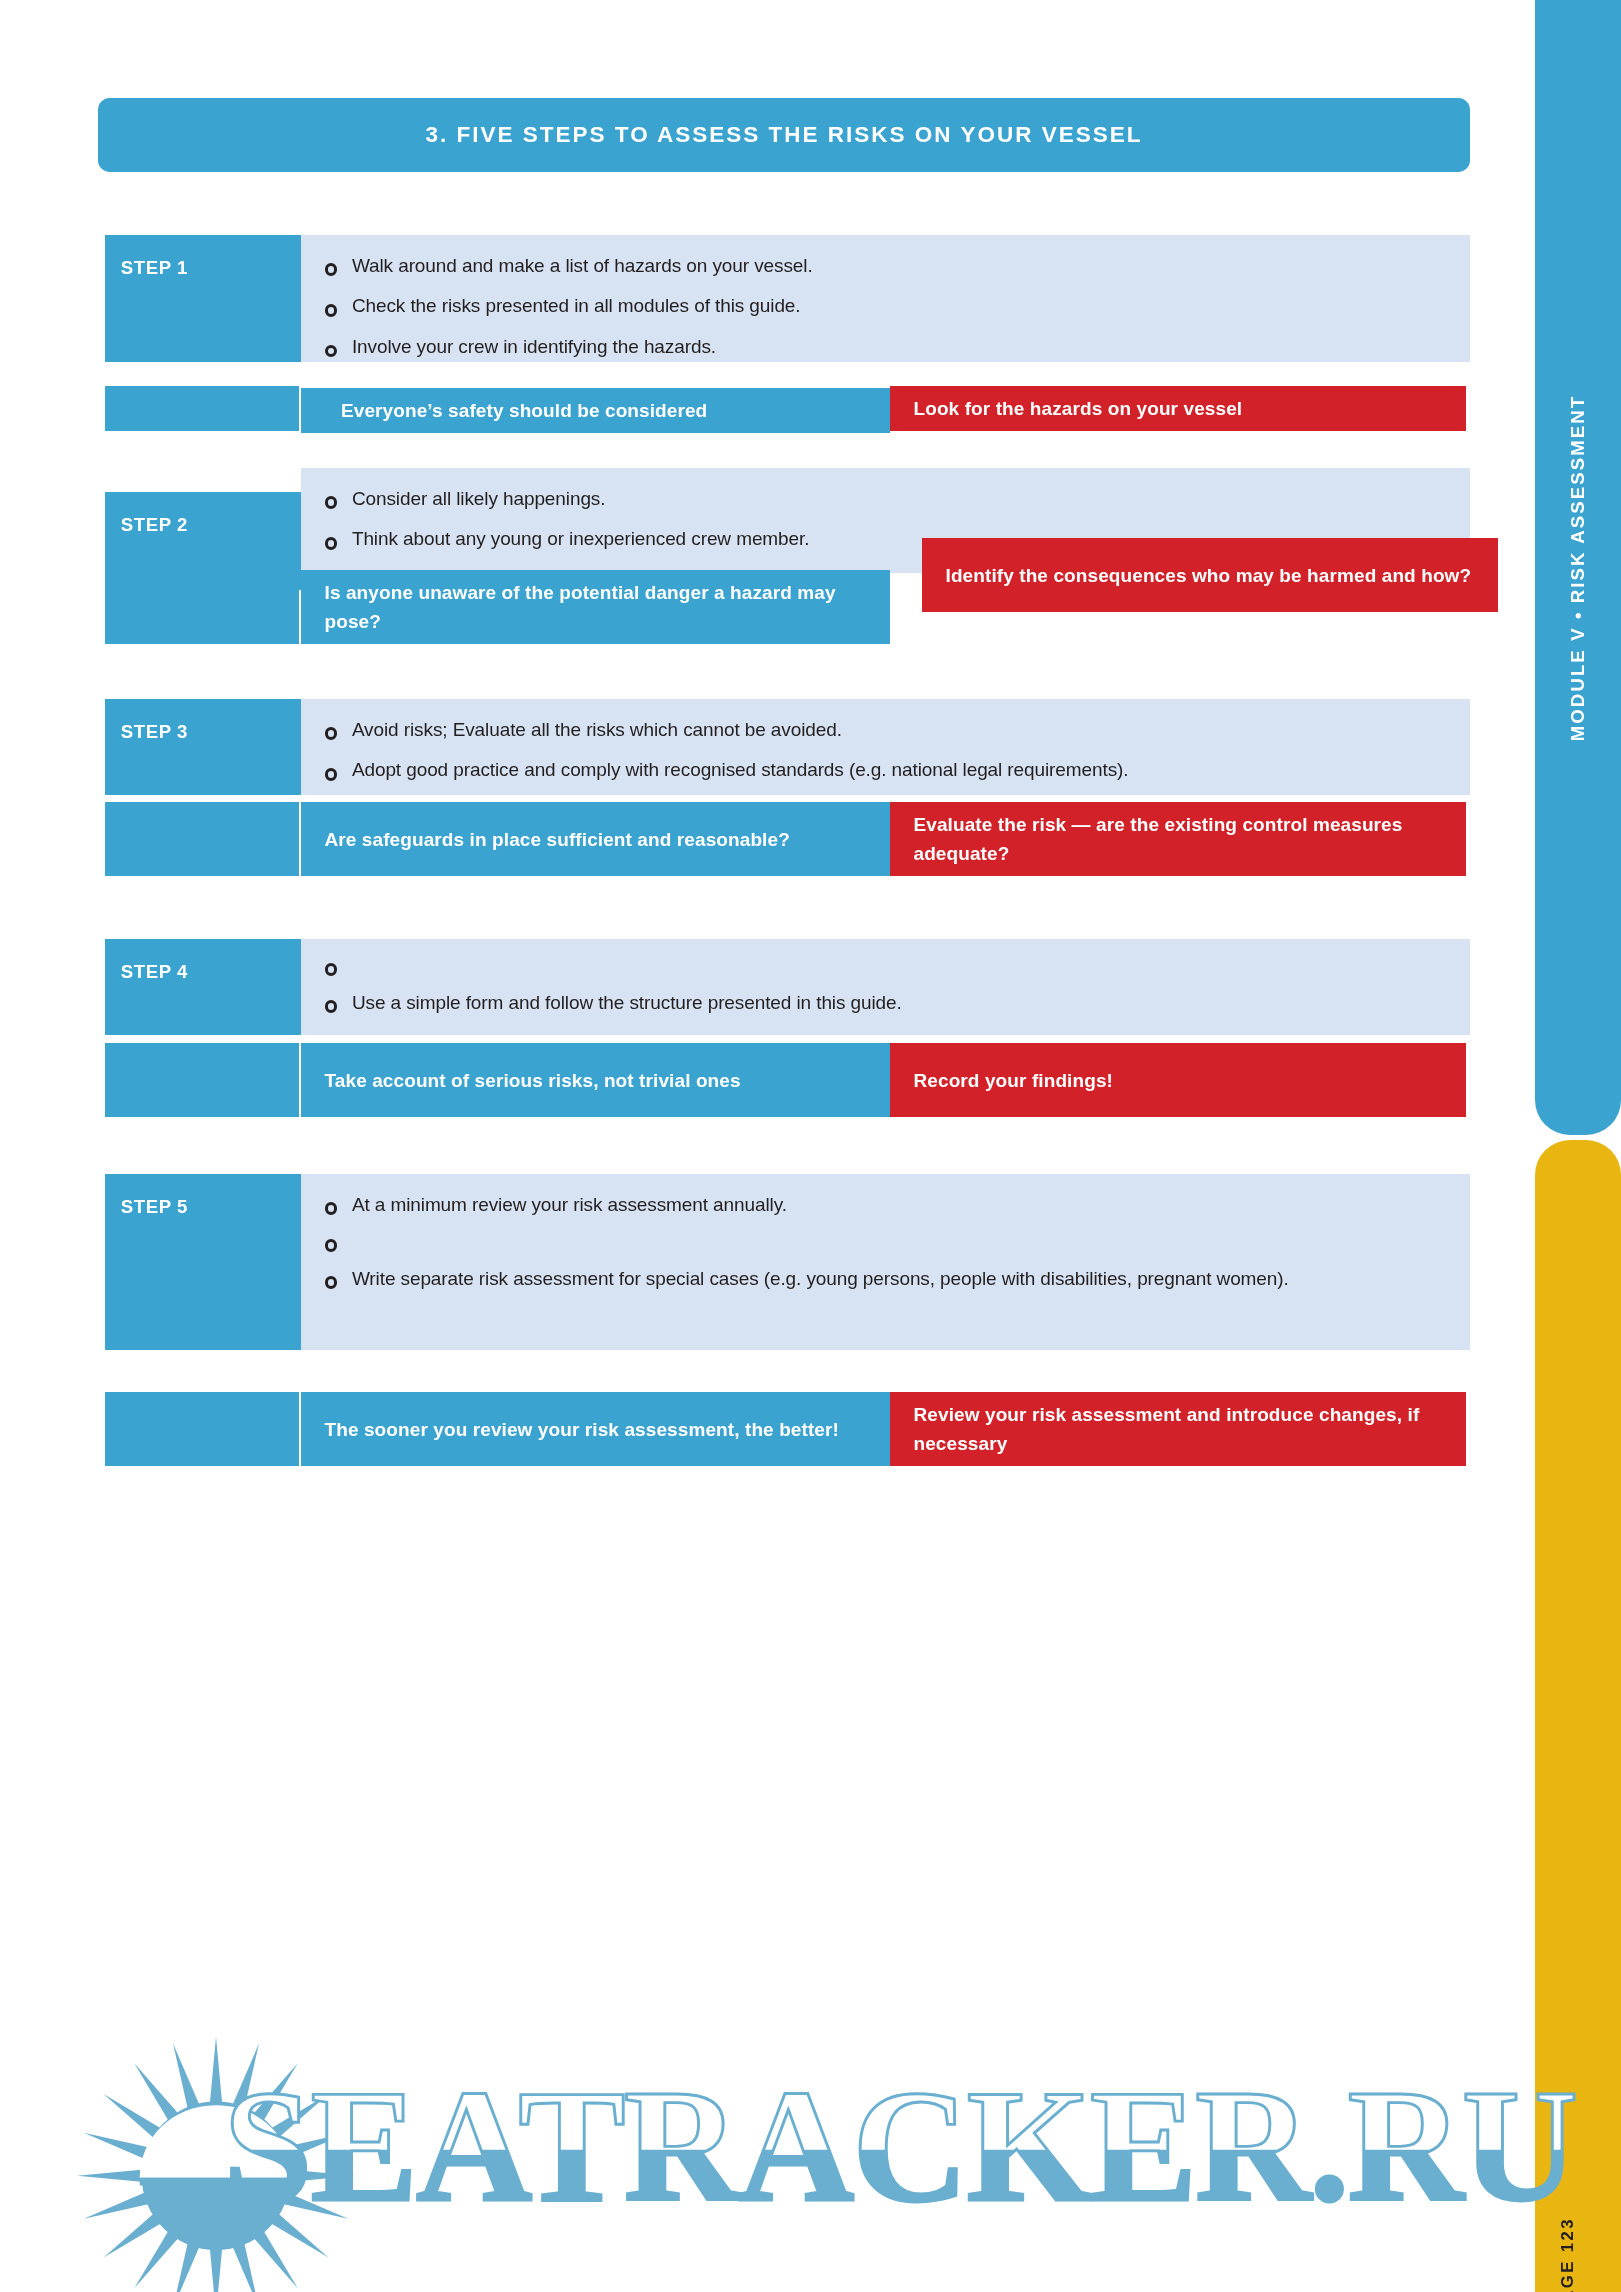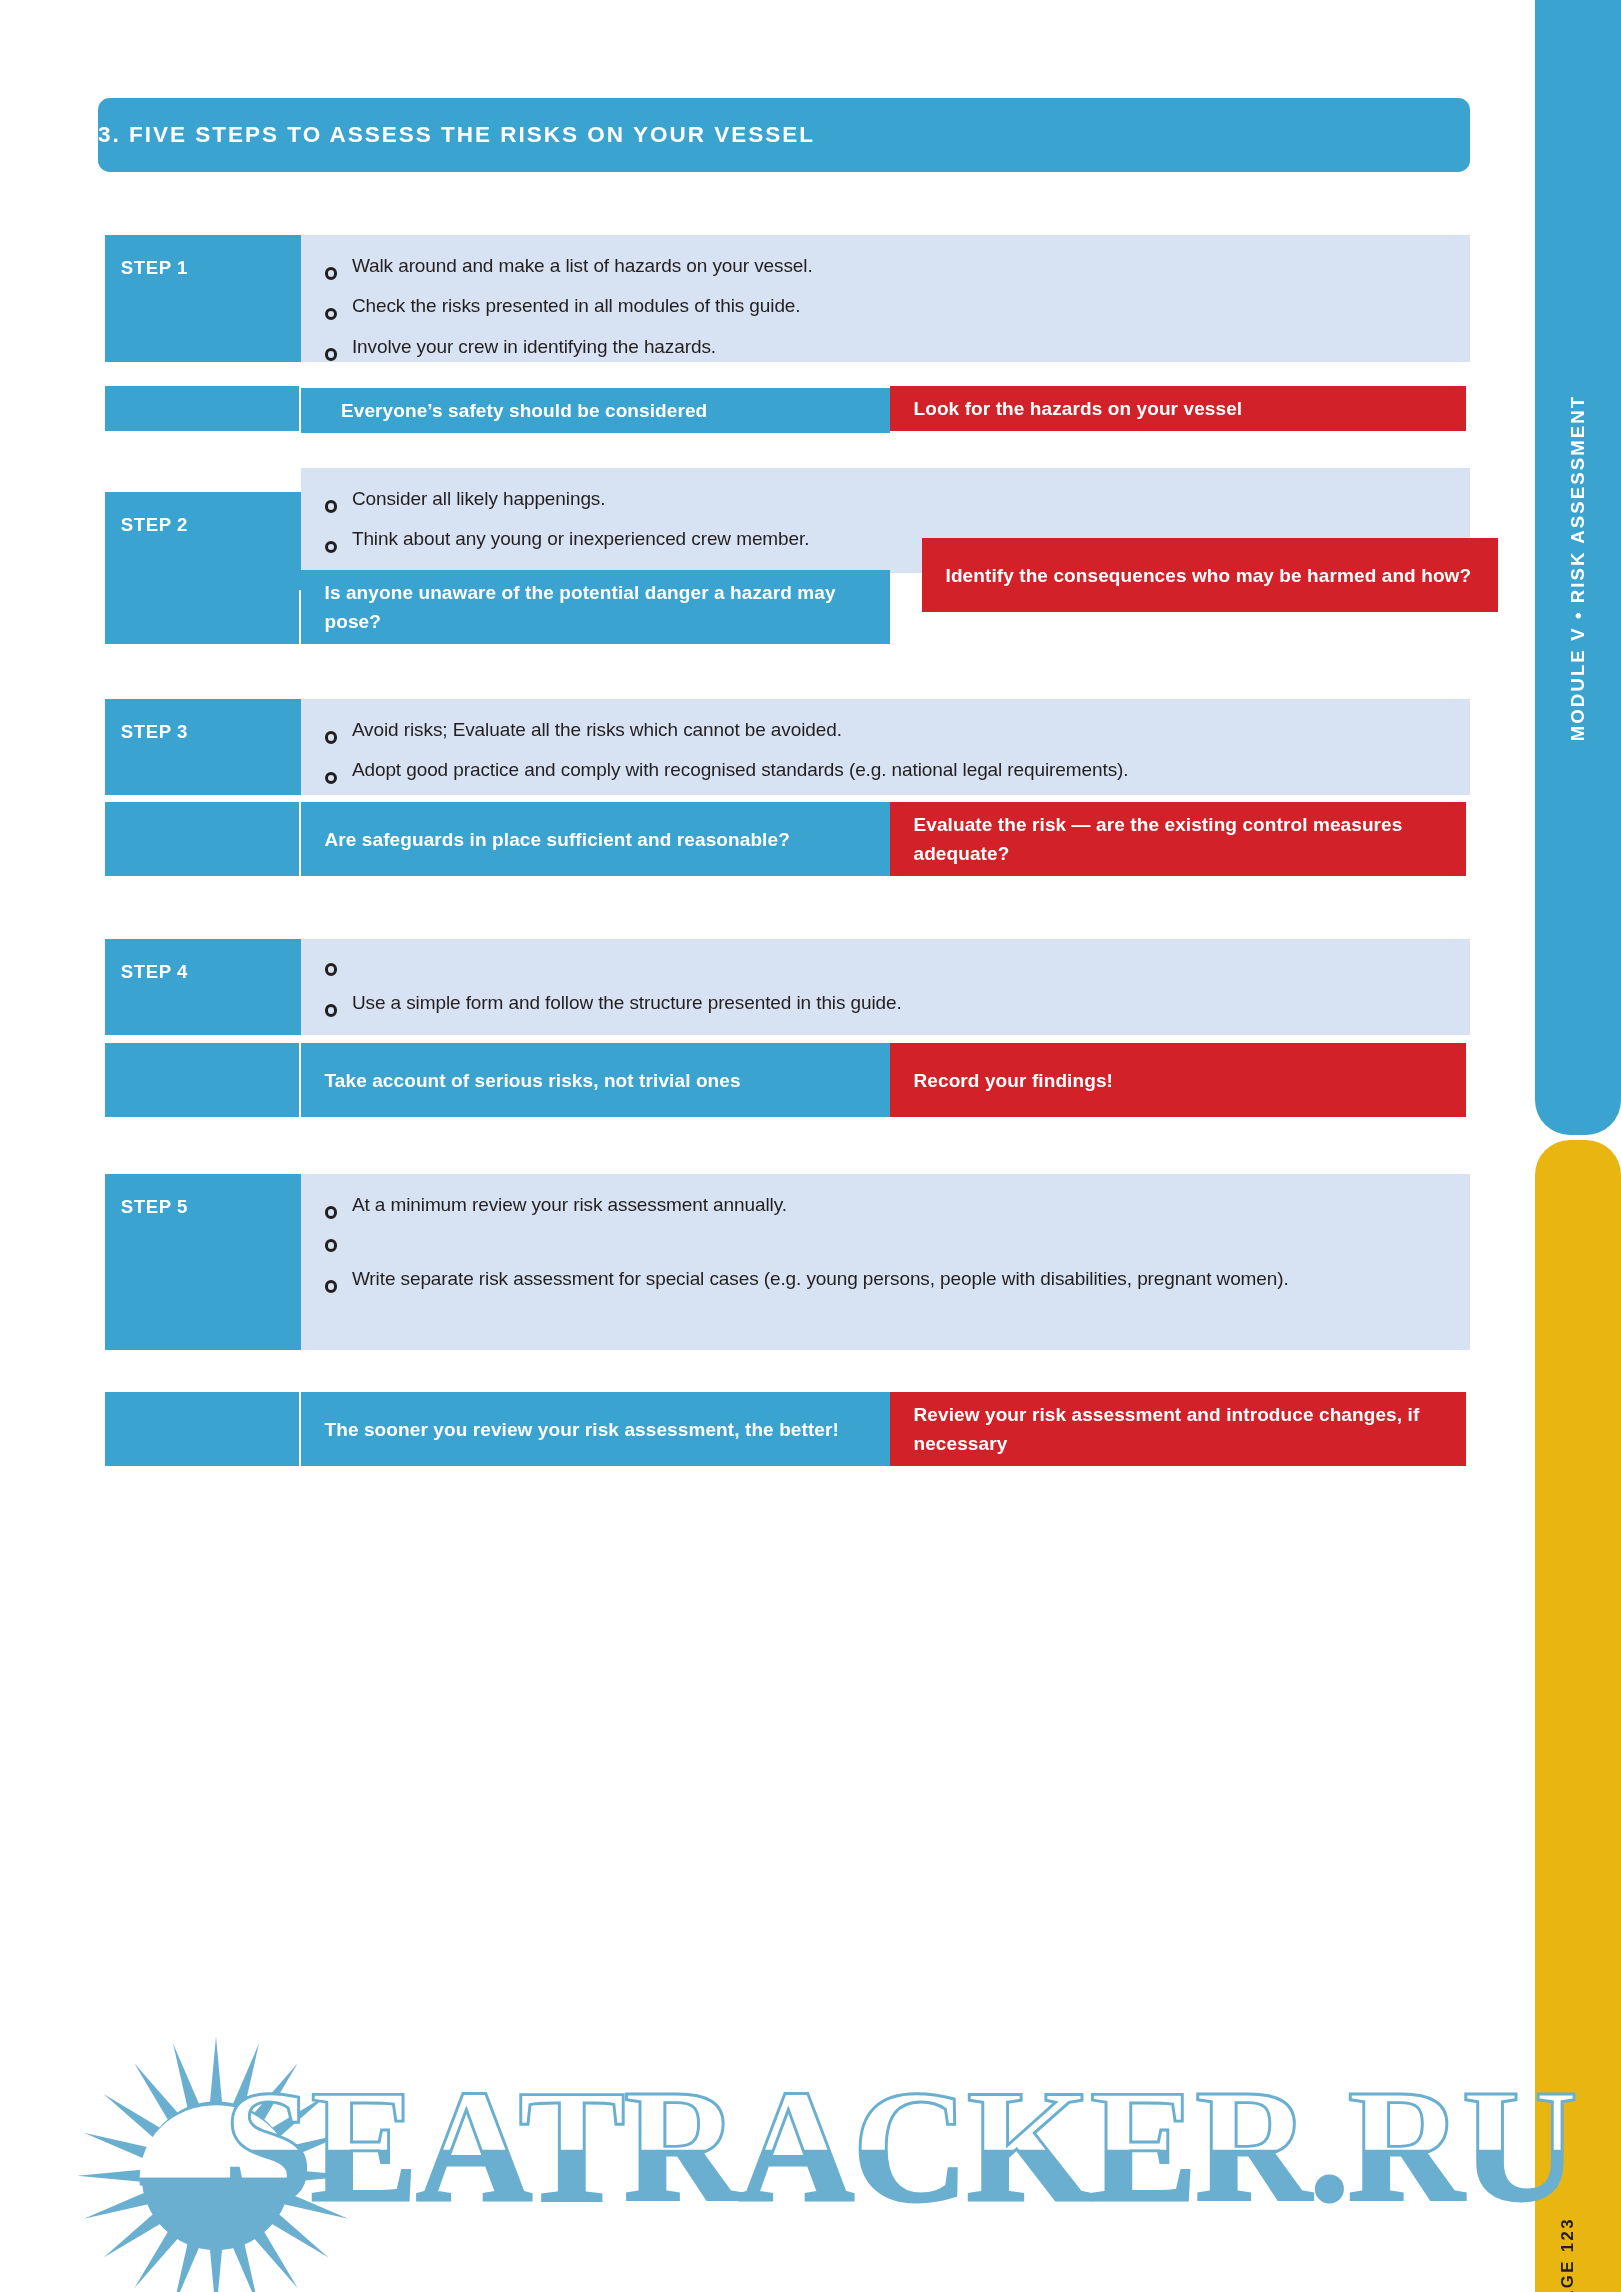--- a/index.html
+++ b/index.html
@@ -57,21 +57,21 @@
 
   
   .banner {
     position: absolute;
     left: 98px; top: 98px;
     width: 1372px; height: 74px;
     background: #3aa3cf;
     border-radius: 11.8px;
     display: flex;
     align-items: center;
-    justify-content: flex-start;
+    justify-content: center;
   }
   .banner .banner-text {
     color: #ffffff;
     font-size: 22.5px;
     font-weight: bold;
     letter-spacing: 2px;
     text-transform: uppercase;
   }
 
   
@@ -98,21 +98,21 @@
   }
   .step-body {
     position: absolute;
     left: 301px; top: 0;
     width: 1169px;
     background: #d7e2f2;
     padding: 16.7px 21.6px 16.7px 23.5px;
   }
   .bullet-row {
     display: flex;
-    align-items: flex-end;
+    align-items: center;
     margin: 0 0 12.7px 0;
   }
   .bullet-row:last-child { margin-bottom: 0; }
   .bullet-mark {
     flex: 0 0 auto;
     width: 12.7px; height: 12.7px;
     border-radius: 50%;
     border: 3.3px solid #231f20;
     margin: 7.8px 14.7px 0 0;
   }

